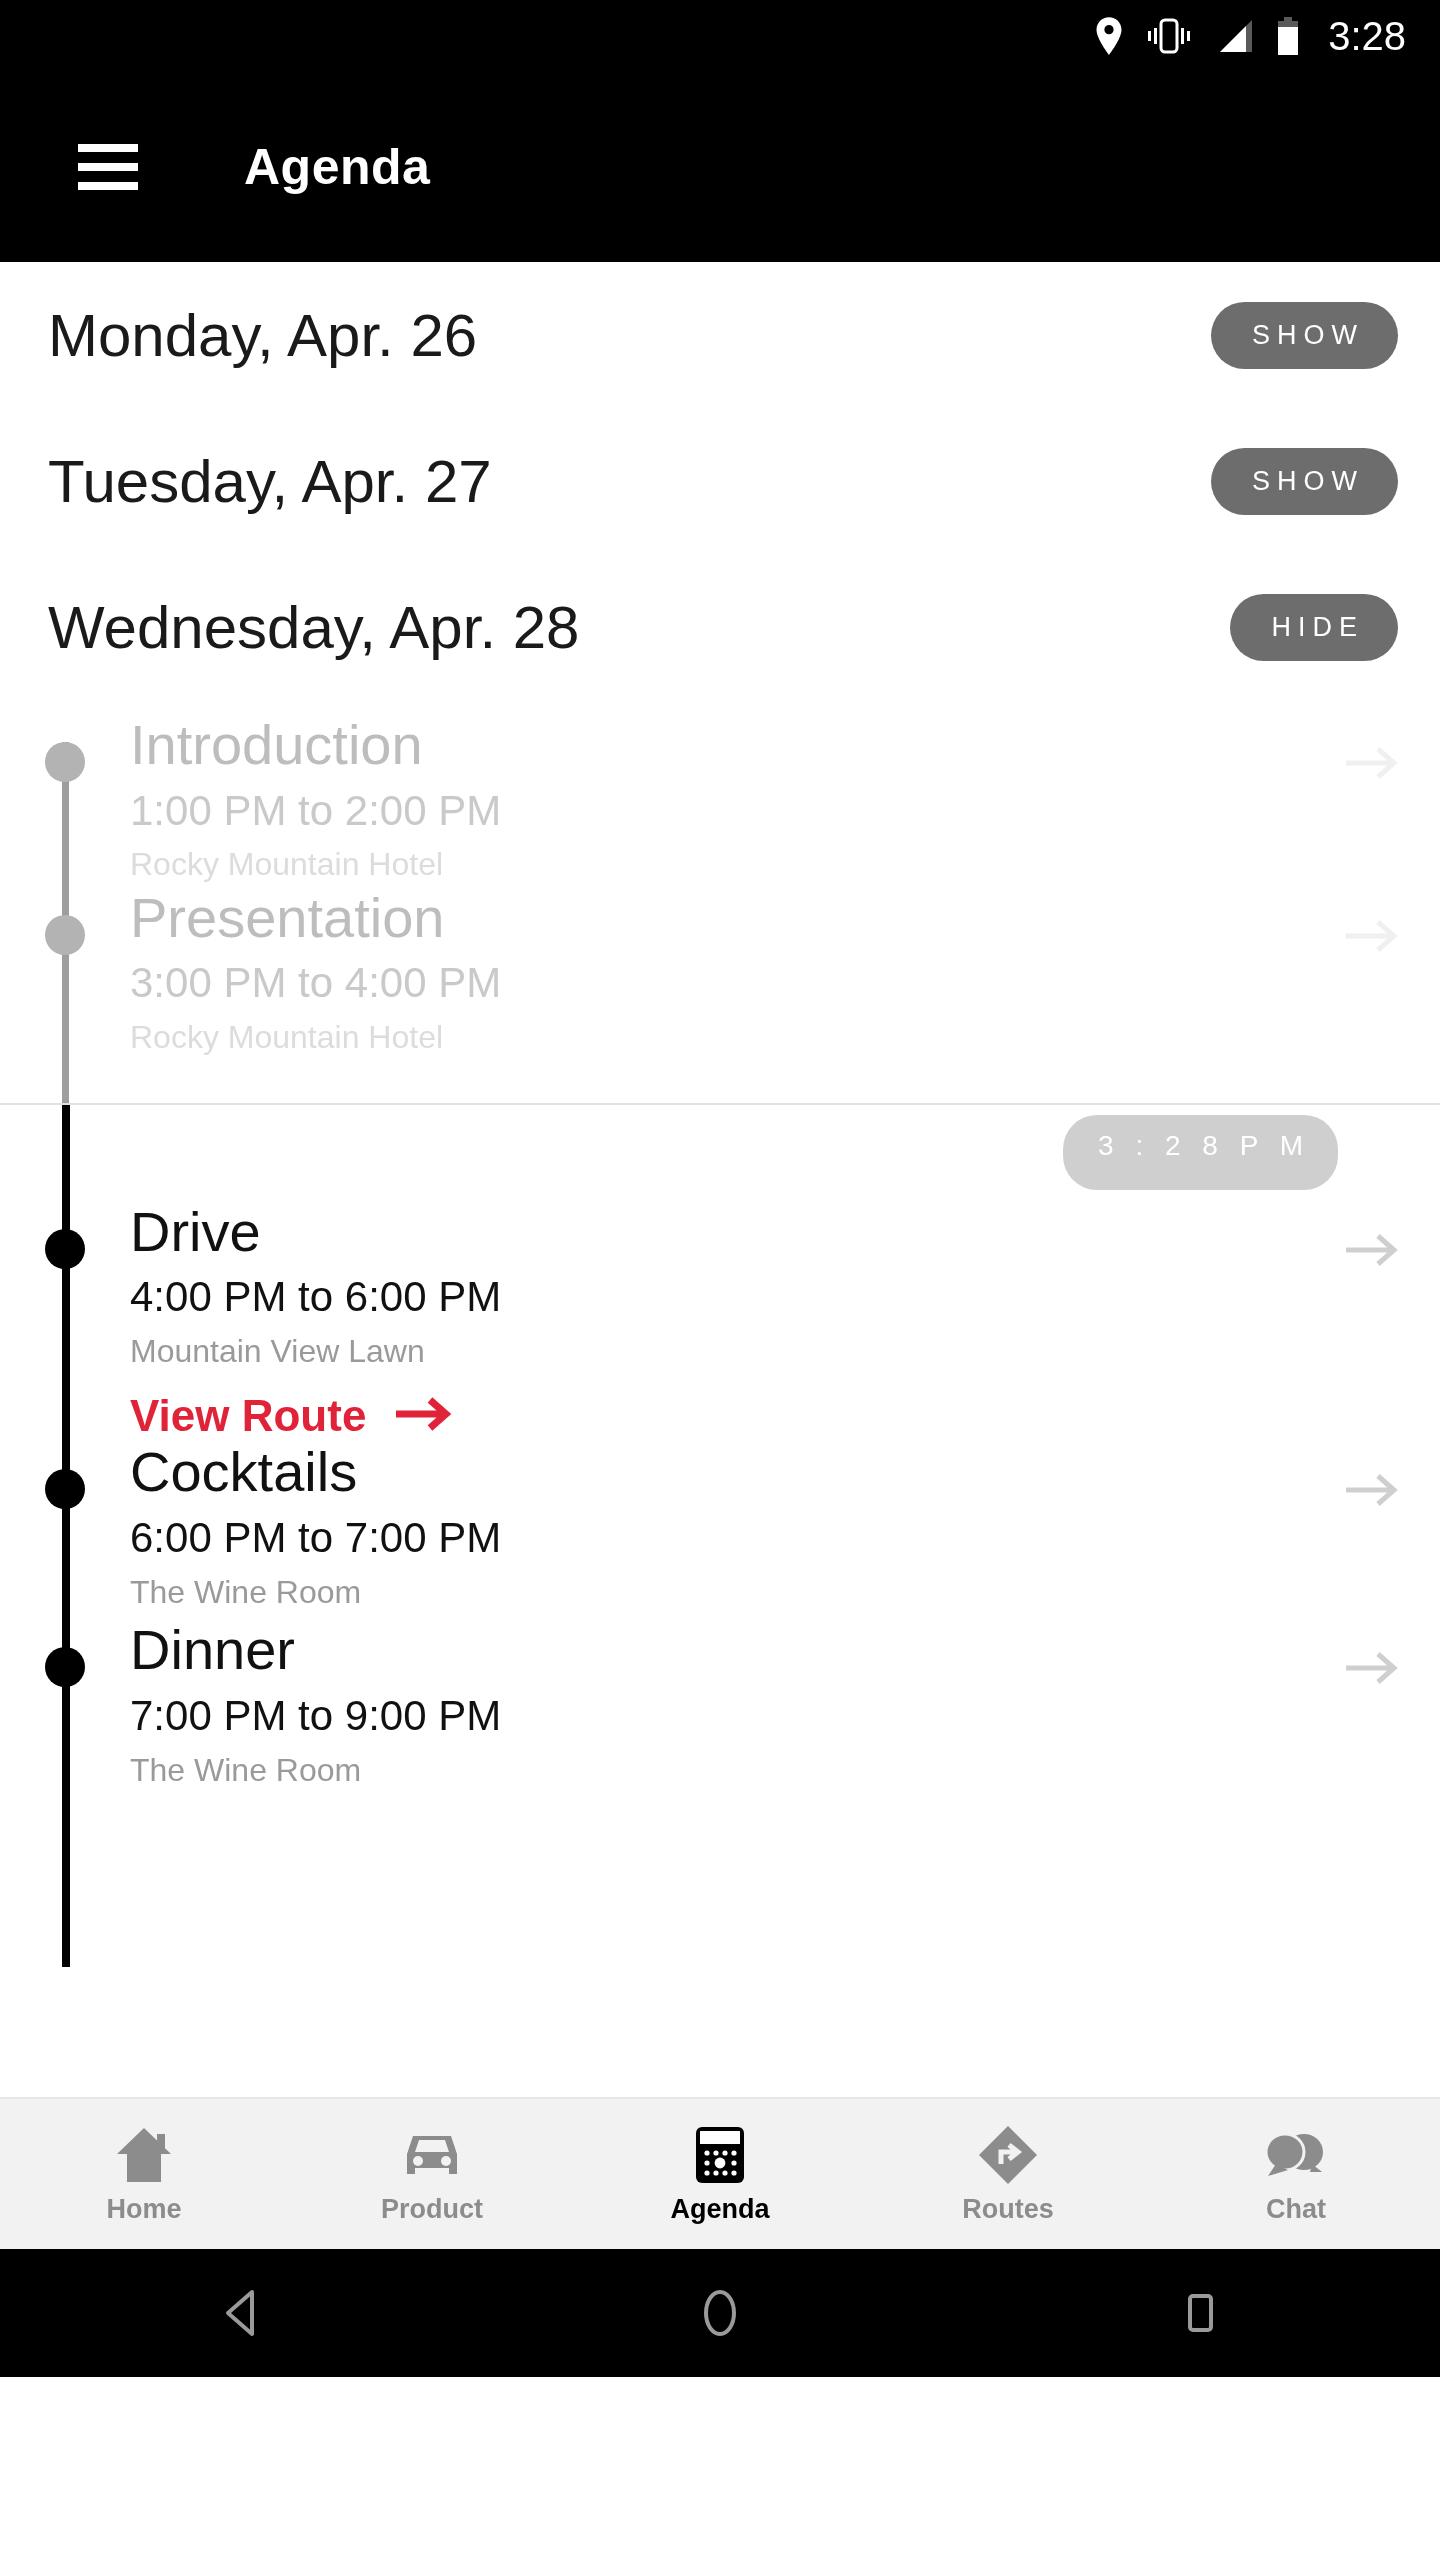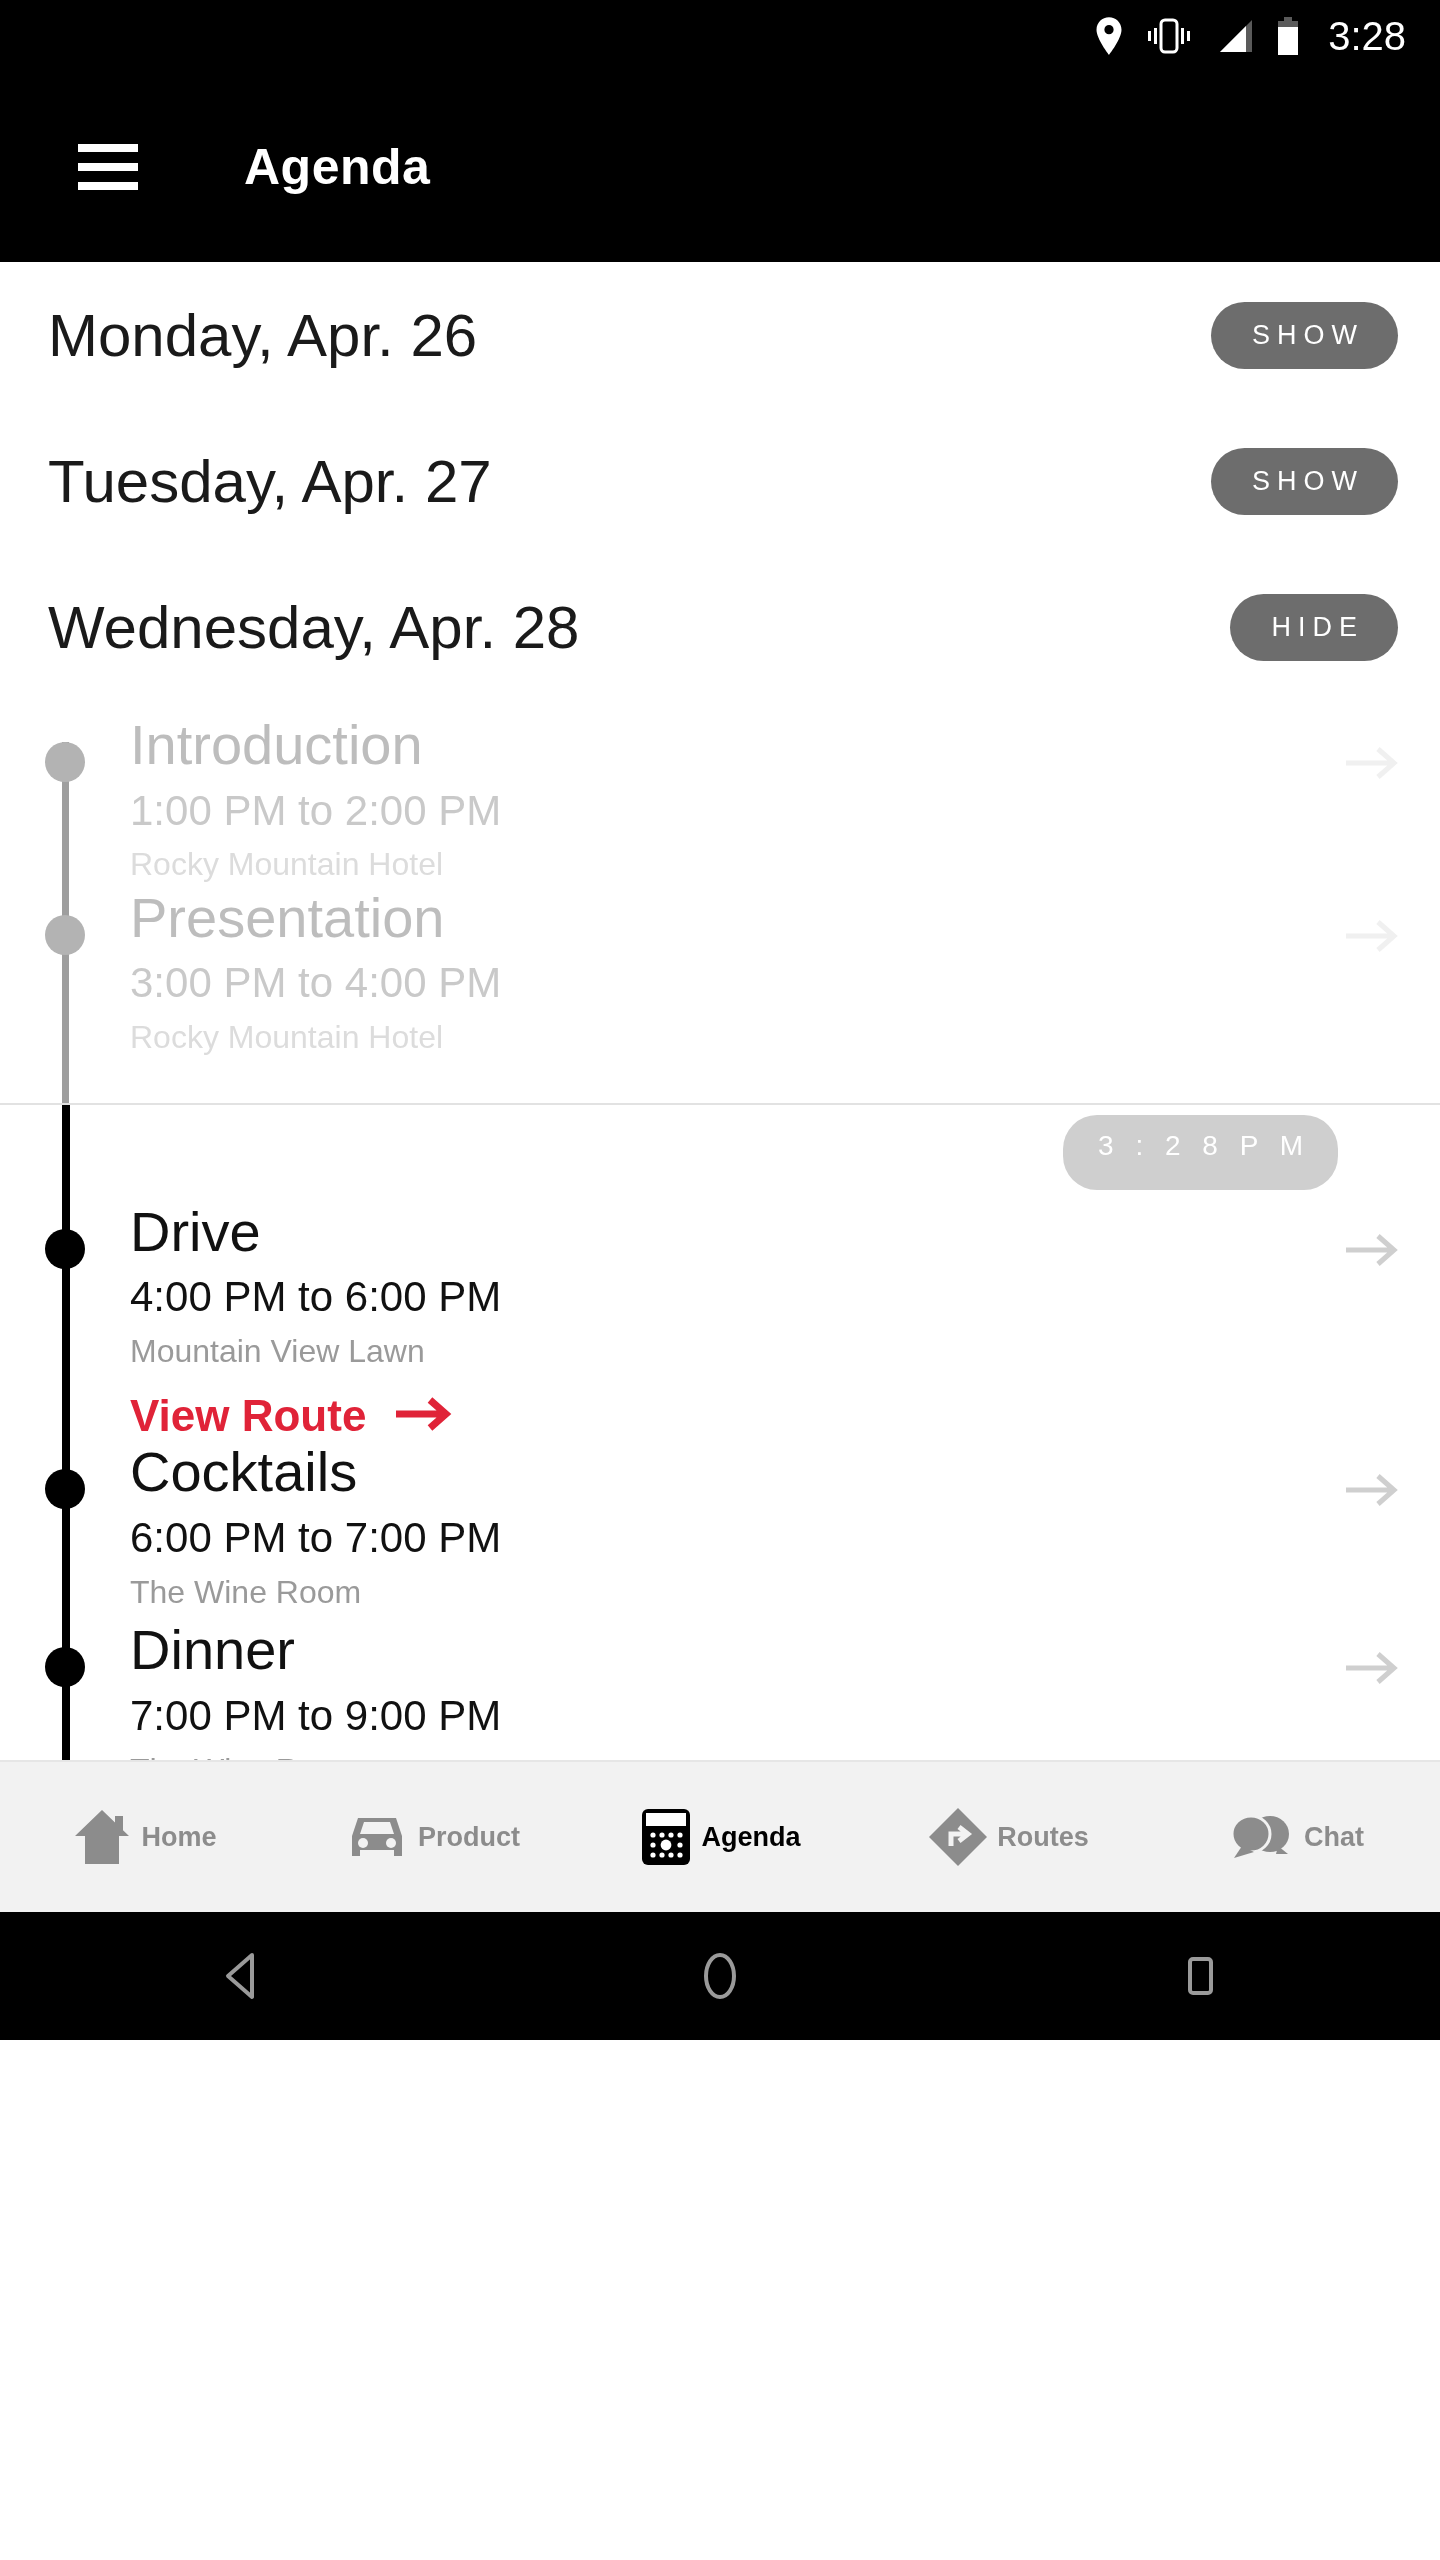--- a/index.html
+++ b/index.html
@@ -2,21 +2,21 @@
 <html><head>
 <meta charset="utf-8">
 <style>
   * { margin:0; padding:0; box-sizing:border-box; }
   html, body {
     width:1440px; height:2560px;
     background:#ffffff;
     font-family:"Liberation Sans", sans-serif;
     overflow:hidden;
   }
-  .phone { position:relative; width:1440px; height:2040px; background:#fca5a5; }
+  .phone { position:relative; width:1440px; height:2377px; background:#fca5a5; }
 
   
   .statusbar {
     position:absolute; top:0; left:0; width:1440px; height:72px;
     background:#000000;
     display:flex; align-items:center; justify-content:flex-end;
     padding-right:34px; gap:22px;
   }
   .sb-icon { display:flex; align-items:center; justify-content:center; }
   .sb-time {
@@ -120,21 +120,21 @@
     padding:15px 28px 28px 35px;
   }
 
   
   .tabbar {
     position:absolute; left:0; bottom:128px; width:1440px; height:152px;
     background:#f2f2f2; border-top:2px solid #e6e6e6;
     display:flex; align-items:center;
   }
   .tab {
-    flex:1; display:flex; 
+    flex:1; display:flex; flex-direction:column;
     align-items:center; justify-content:center; gap:8px;
     cursor:pointer; height:100%;
   }
   .tab-label { font-size:27px; font-weight:bold; color:#8c8c8c; }
   .tab.active .tab-label { color:#000000; }
   .tab-icon { height:62px; display:flex; align-items:flex-end; }
 
   
   .navbar {
     position:absolute; left:0; bottom:0; width:1440px; height:128px;

